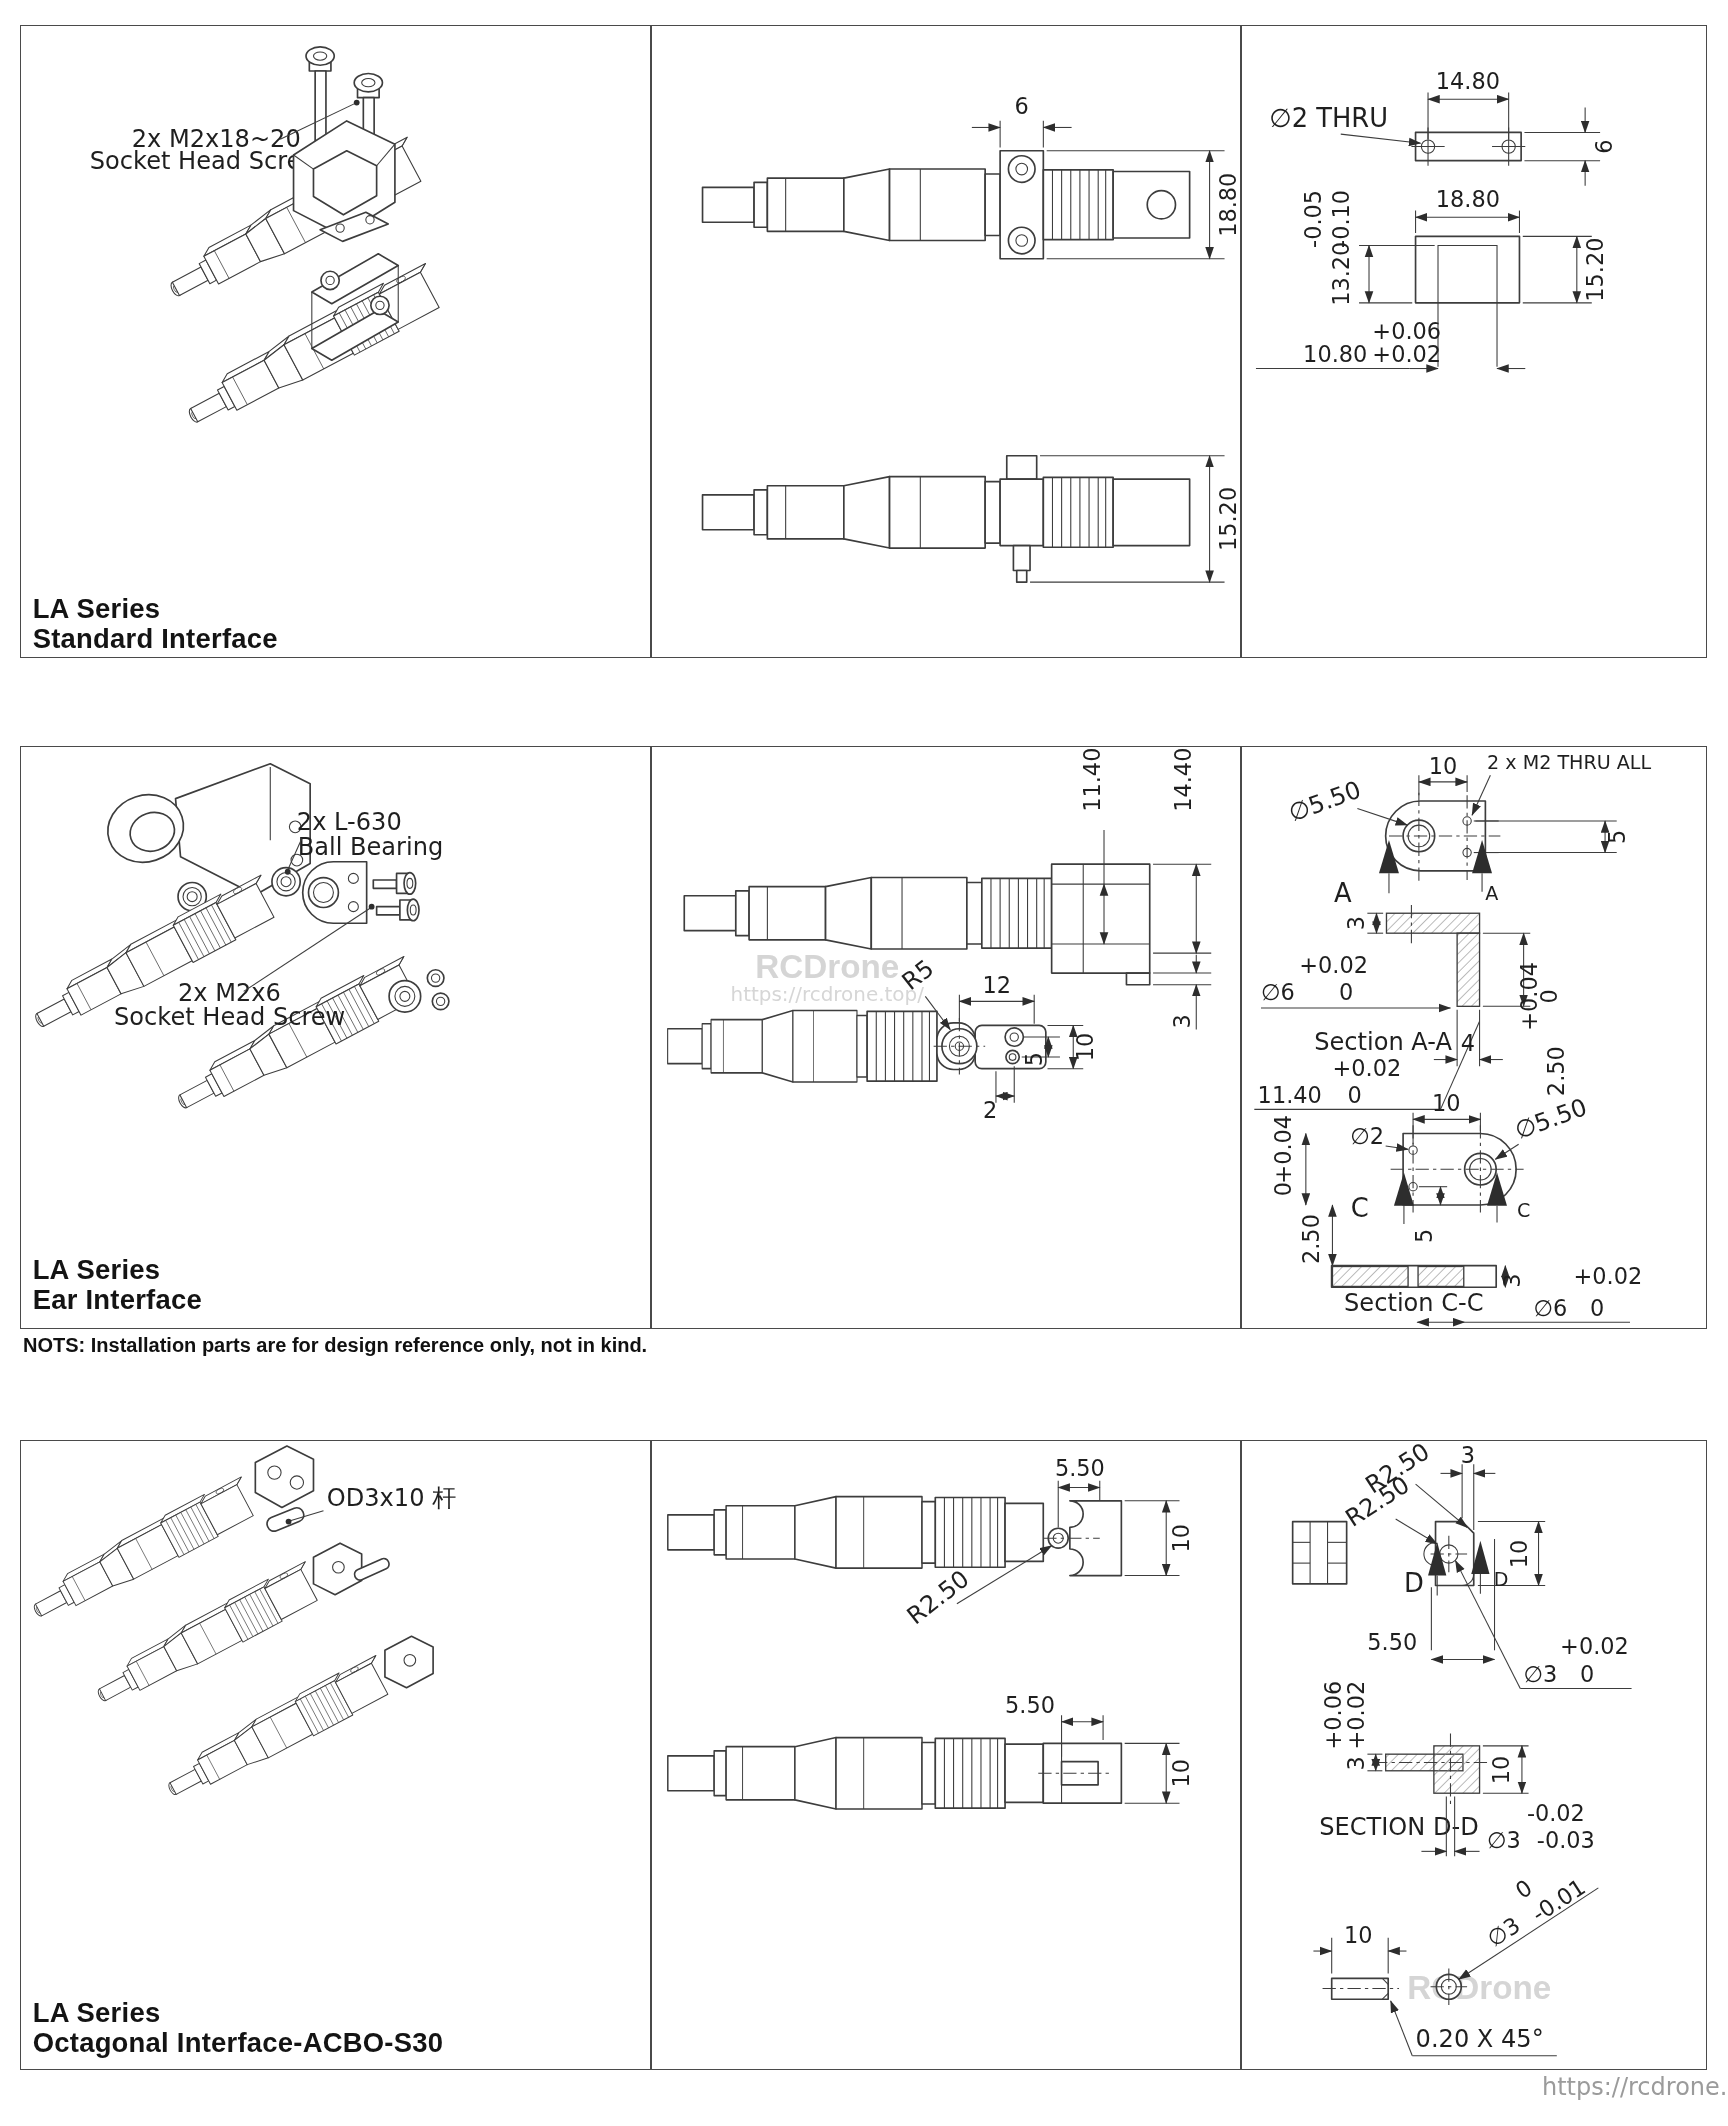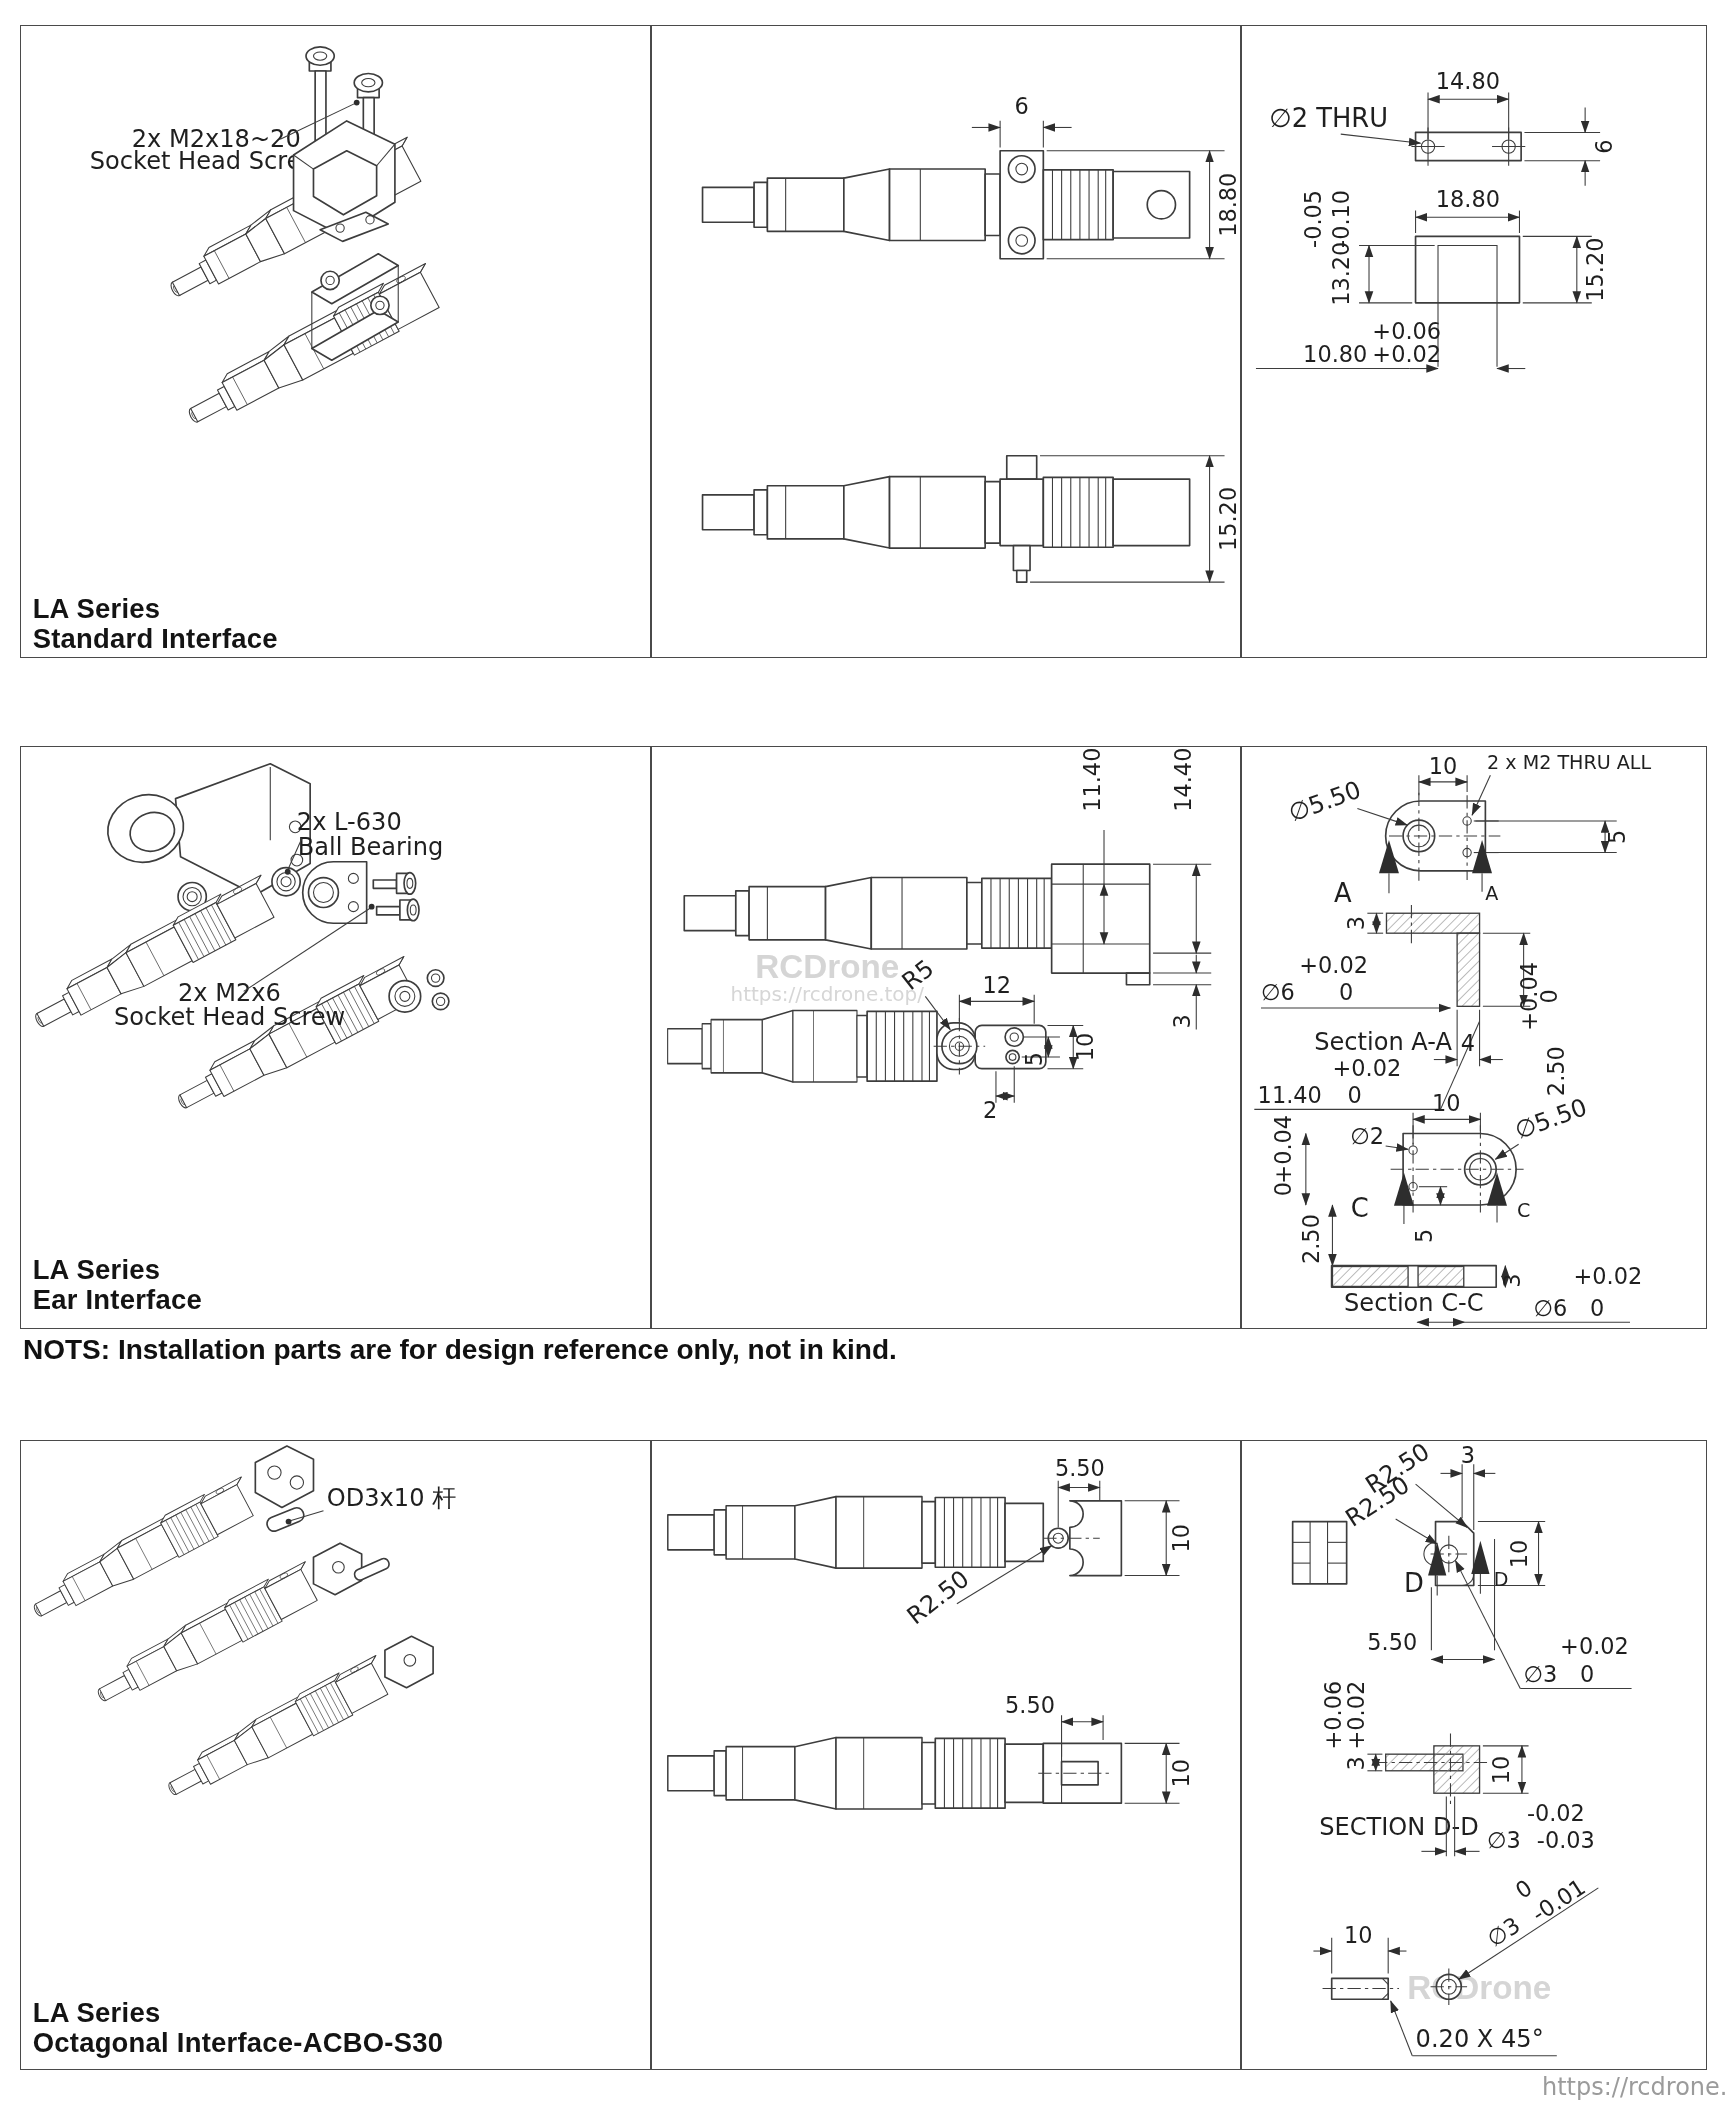--- a/index.html
+++ b/index.html
@@ -16,21 +16,21 @@
   .c{stroke-dasharray:16 5 4 5;}
   .hatch{fill:url(#hat);stroke:#3d3d3d;stroke-width:1.6;}
   .tri{fill:#2d2d2d;stroke:none;}
   .dim{font:27px "DejaVu Sans",sans-serif;fill:#1f1f1f;}
   .dims{font:23px "DejaVu Sans",sans-serif;fill:#1f1f1f;}
   .lab{font:29px "DejaVu Sans",sans-serif;fill:#1f1f1f;}
   .big{font:31px "DejaVu Sans",sans-serif;fill:#1f1f1f;}
   .ttl{font-weight:700;font-size:33px;fill:#141414;letter-spacing:.3px;}
   .wm{font:700 40px "Liberation Sans",sans-serif;fill:#c7c7c7;opacity:.75;}
   .wm2{font:24px "DejaVu Sans",sans-serif;fill:#cfcfcf;opacity:.85;}
-  #note{position:absolute;left:23px;top:1334px;font-weight:700;font-size:28px;color:#111;}
+  #note{position:absolute;left:23px;top:1334px;font-weight:700;font-size:20px;color:#111;}
   #footer-url{position:absolute;left:1542px;top:2073px;font-size:24px;color:#9b9b9b;font-family:"DejaVu Sans",sans-serif;}
 </style>
 </head>
 <body>
 
 <svg width="0" height="0">
 <defs>
   <marker id="mA" viewBox="0 0 13 9" refX="12.2" refY="4.5" markerWidth="15" markerHeight="11" orient="auto-start-reverse" markerUnits="userSpaceOnUse">
         <path d="M0,0 L13,4.5 L0,9 z" fill="#2d2d2d"></path>
       </marker>

